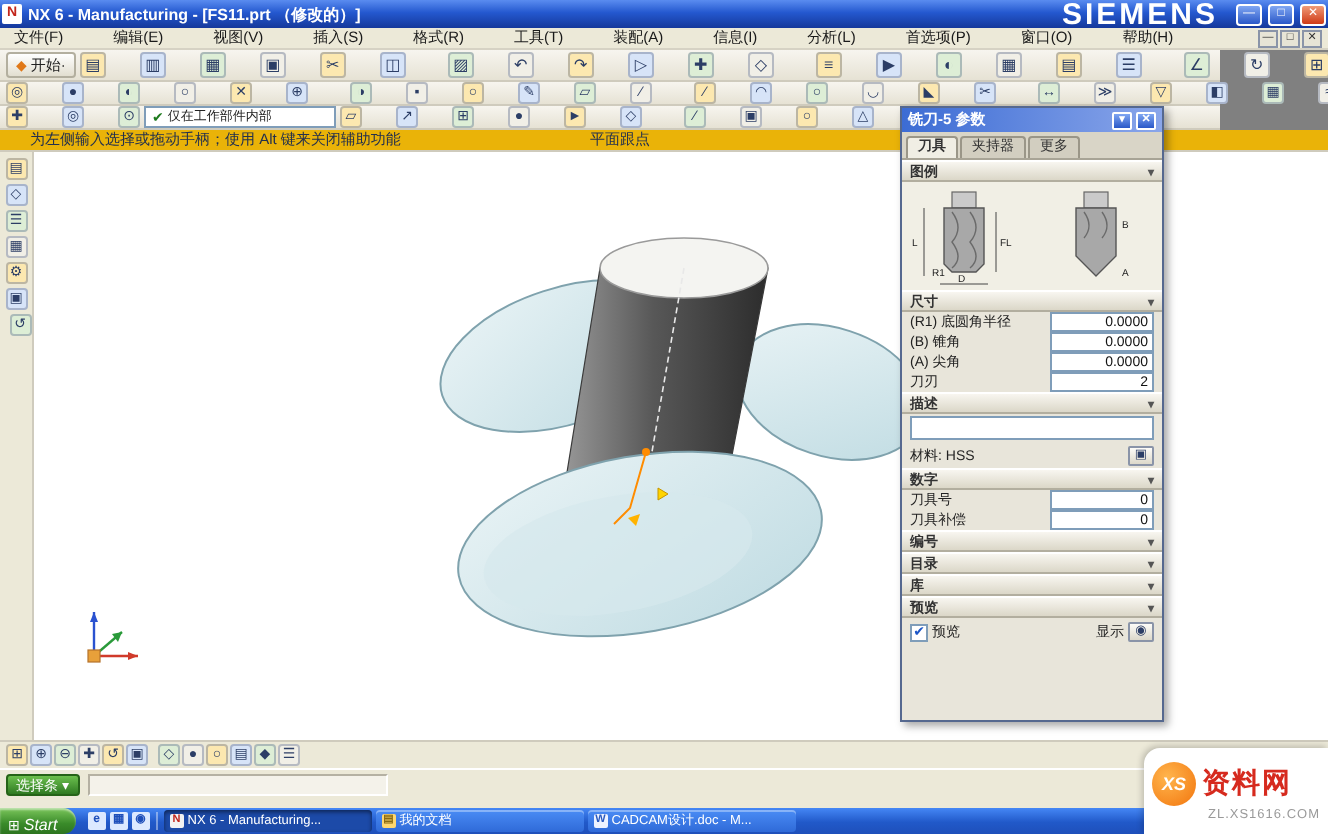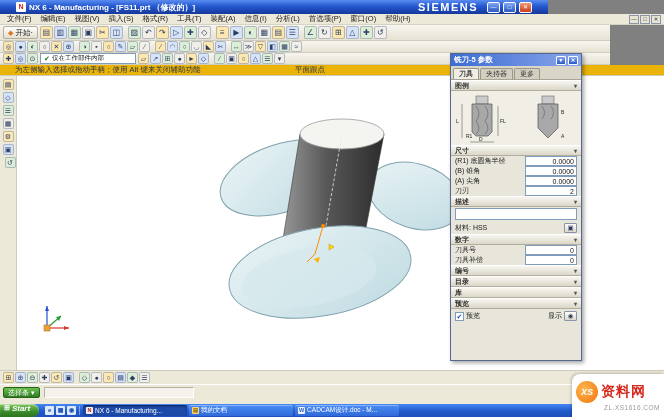--- a/index.html
+++ b/index.html
@@ -1,44 +1,44 @@
 <!DOCTYPE html>
 <html><head>
 <meta charset="utf-8">
 <style>
   *{margin:0;padding:0;box-sizing:border-box;font-family:"Liberation Sans",sans-serif}
   html,body{background:#6d6d6d}
   .screen{position:relative;width:664px;height:417px;background:#808080;overflow:hidden;font-size:8px}
 
   
-  .titlebar{position:absolute;left:0;top:0;width:548px;height:14px;display:flex;align-items:center;gap:3px;
-    padding:0 16px;background:linear-gradient(180deg,#5a8cf0 0%,#2458cf 45%,#15389b 100%);color:#fff}
+  .titlebar{position:absolute;left:0;top:0;width:664px;height:14px;display:flex;align-items:center;gap:3px;
+    padding:0 1px;background:linear-gradient(180deg,#5a8cf0 0%,#2458cf 45%,#15389b 100%);color:#fff}
   .appicon{width:10px;height:10px;background:#fff;color:#c2261c;font-weight:bold;font-size:7px;line-height:10px;
     text-align:center;border-radius:1px}
   .title-text{flex:1;font-size:8px;font-weight:bold;white-space:nowrap;overflow:hidden}
-  .brand{font-size:11px;font-weight:bold;letter-spacing:1.5px;margin-right:6px}
+  .brand{font-size:15px;font-weight:bold;letter-spacing:1.5px;margin-right:6px}
   .winbtn{width:13px;height:11px;border:1px solid #fff;border-radius:2px;background:linear-gradient(#7fa6f2,#2a58c8);
     color:#fff;font-size:6px;line-height:9px;text-align:center}
   .winbtn.close{background:linear-gradient(#f09a77,#cf3a16)}
 
   
   .menubar{position:absolute;top:14px;left:0;width:664px;height:11px;background:#ece9d8;border-bottom:1px solid #d6d2c4;
     display:flex;align-items:center;padding:0 3px}
   .menu-item{font-size:7.5px;color:#1a1a1a;padding:0 4px;white-space:nowrap}
   .child-controls{margin-left:auto;display:flex;gap:1px}
   .childbtn{width:10px;height:9px;border:1px solid #8a94a8;background:#e7e4d6;font-size:5.5px;line-height:7px;
     text-align:center;color:#333}
 
   
   .tbrow{position:absolute;left:0;width:610px;background:linear-gradient(#f7f5ef,#e6e2d4);border-bottom:1px solid #cfcbbd;
     display:flex;align-items:center;padding:0 3px;gap:2px}
   .tb1{top:25px;height:16px}
   .tb2{top:41px;height:12px}
   .tb3{top:53px;height:12px}
-  .icons{display:flex;align-items:center;gap:1px}
+  .icons{display:flex;align-items:center;gap:17px}
   .icon{width:13px;height:13px;border:1px solid rgba(110,122,148,.45);border-radius:2px;font-size:8px;line-height:11px;
     text-align:center;color:#2c3e66;background:#f1efe7}
   .tb2 .icon,.tb3 .icon,.left-tb .icon,.view-tb .icon{width:11px;height:11px;font-size:7px;line-height:9px}
   .icons .icon:nth-child(4n+1){background:#fce8b0}
   .icons .icon:nth-child(4n+2){background:#d7e4f8}
   .icons .icon:nth-child(4n+3){background:#ddeed6}
   .icons .icon:nth-child(6n+1):not(:first-child){margin-left:4px}
   .start-btn{display:flex;align-items:center;gap:2px;height:13px;padding:0 4px;border:1px solid #b3af9f;border-radius:2px;
     background:linear-gradient(#ffffff,#e2ded0);font-size:7.5px;color:#222;white-space:nowrap}
   .start-glyph{color:#e07818;font-size:7px}
@@ -90,22 +90,22 @@
     display:flex;align-items:center;gap:1px;padding:0 3px}
   .statusbar{position:absolute;top:384px;left:0;width:664px;height:20px;background:#ece9d8;border-top:1px solid #fff;
     display:flex;align-items:flex-start;gap:4px;padding:2px 3px}
   .sel-badge{height:11px;display:flex;align-items:center;gap:2px;padding:0 4px;border-radius:2px;color:#fff;font-size:7px;
     background:linear-gradient(#6cc04e,#2f7a22);border:1px solid #256318}
   .status-cell{width:150px;height:11px;background:#f4f2ea;border:1px solid #b5b1a3;border-right-color:#fff;border-bottom-color:#fff}
 
   
   .taskbar{position:absolute;left:0;top:404px;width:664px;height:13px;display:flex;align-items:center;gap:3px;
     background:linear-gradient(#4587f5,#2159c9 55%,#1e4fba)}
-  .start{height:13px;display:flex;align-items:flex-start;gap:2px;padding:0 9px 0 4px;border-radius:0 7px 7px 0;
-    background:linear-gradient(#7cc75c,#3a8b2a 60%,#2c741f);color:#fff;font-weight:bold;font-style:italic;font-size:8px;
+  .start{height:13px;display:flex;align-items:flex-end;gap:2px;padding:0 9px 0 4px;border-radius:0 7px 7px 0;
+    background:linear-gradient(#7cc75c,#3a8b2a 60%,#2c741f);color:#fff;font-weight:normal;font-style:italic;font-size:8px;
     box-shadow:inset 0 1px 1px rgba(255,255,255,.5)}
   .flag{font-style:normal;font-size:7px}
   .qlaunch{display:flex;align-items:center;gap:2px;padding:0 3px;border-right:1px solid rgba(255,255,255,.4)}
   .qicon{width:9px;height:9px;border-radius:1px;background:#dce9ff;color:#1e4fba;font-size:6px;line-height:9px;
     text-align:center;font-weight:bold}
   .apps{display:flex;align-items:center;gap:2px}
   .task-app{width:104px;height:11px;border-radius:2px;display:flex;align-items:center;gap:2px;padding:0 3px;color:#fff;
     font-size:6.5px;white-space:nowrap;overflow:hidden;background:linear-gradient(#4a8cf5,#2f6ad8);
     box-shadow:inset 0 1px 0 rgba(255,255,255,.35)}
   .task-app.active{background:#1c4aa8;box-shadow:inset 0 1px 2px rgba(0,0,0,.5)}

